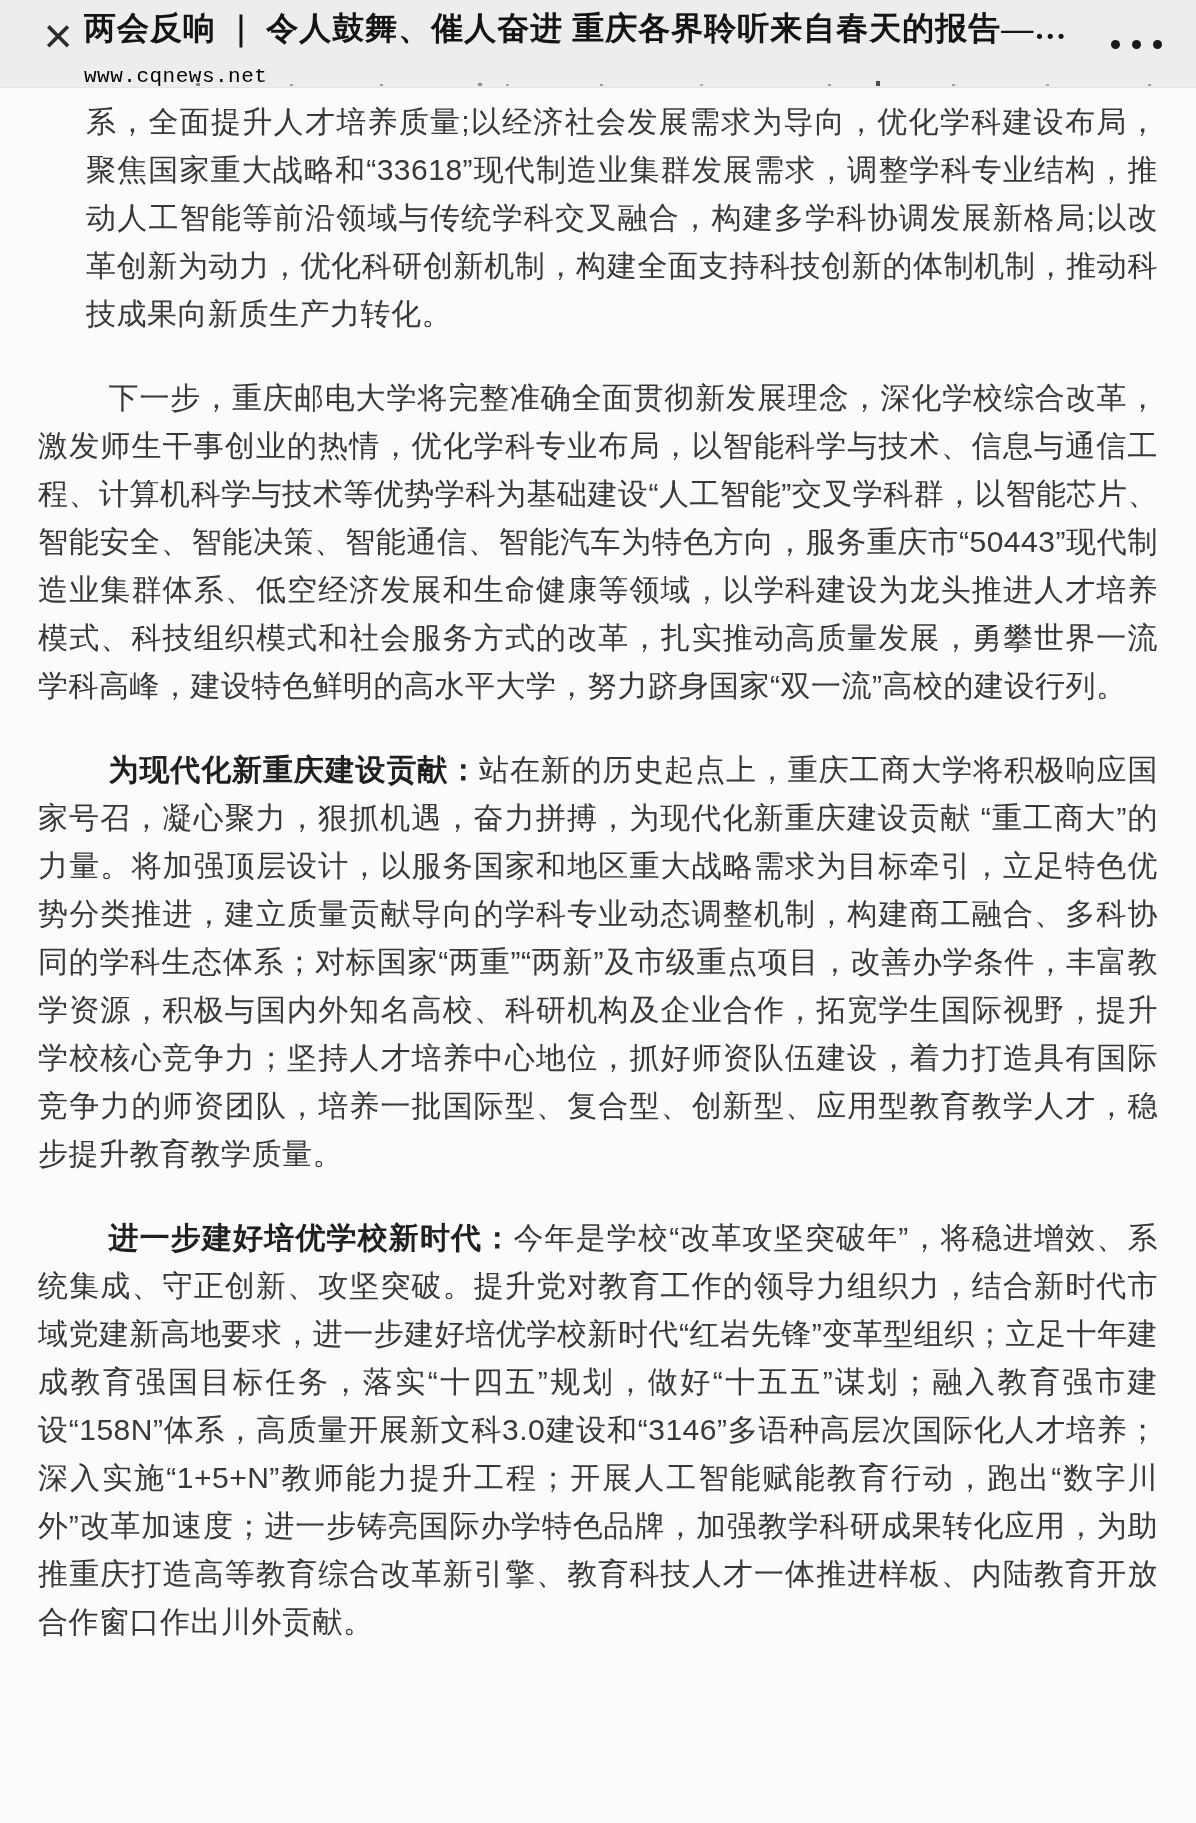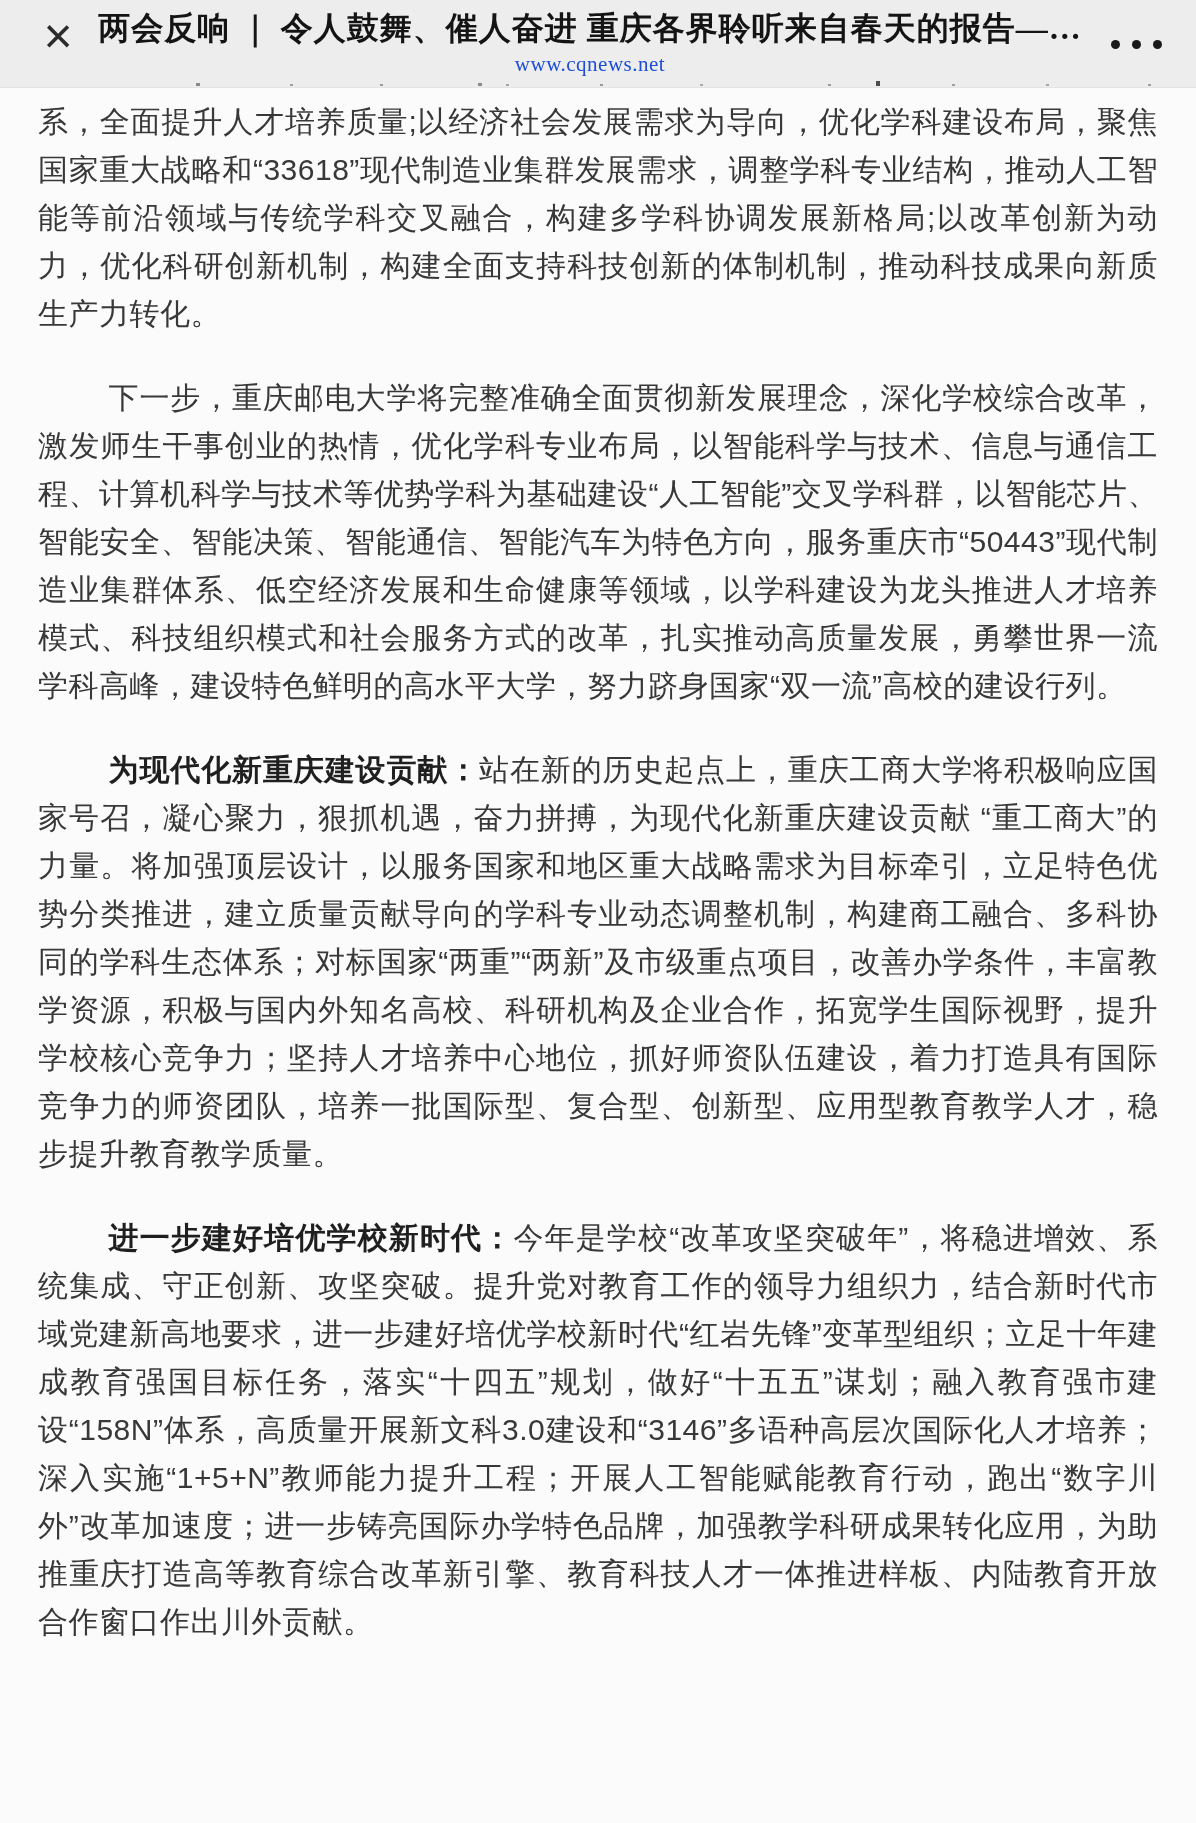--- a/index.html
+++ b/index.html
@@ -39,37 +39,37 @@
     text-align: center;
     color: #2b2b2b;
     cursor: pointer;
     user-select: none;
   }
   .header-center {
     position: absolute;
     left: 84px;
     right: 100px;
     top: 8px;
-    text-align: center;
+    text-align: left;
   }
   .title {
     font-family: "Liberation Serif", serif;
     font-size: 32px;
     font-weight: 700;
     color: #141414;
     white-space: nowrap;
     overflow: hidden;
     letter-spacing: 1px;
     line-height: 40px;
   }
   .url {
-    margin-top: 3px;
-    font-family: Liberation Serif, serif;
+    margin-top: 16px;
+    font-family: Liberation Mono, monospace;
     font-size: 21px;
-    color: #1d4ed8;
+    color: #000000;
     letter-spacing: 0.5px;
     line-height: 26px;
   }
   .more-btn {
     position: absolute;
     right: 34px;
     top: 34px;
     display: flex;
     gap: 12px;
     padding: 6px 0;
@@ -99,21 +99,21 @@
   }
   .article p {
     margin: 0 0 36px 0;
     font-size: 30px;
     line-height: 48px;
     letter-spacing: 0.5px;
     color: #383838;
     text-align: justify;
     text-indent: 2.35em;
   }
-  .article p.no-indent { text-indent: 0; }
+  .article p.no-indent { text-indent: 0; margin-left: 48px; }
   .article b {
     font-weight: 700;
     color: #1f1f1f;
   }
 </style>
 </head>
 <body>
 
 <div class="page">
 

